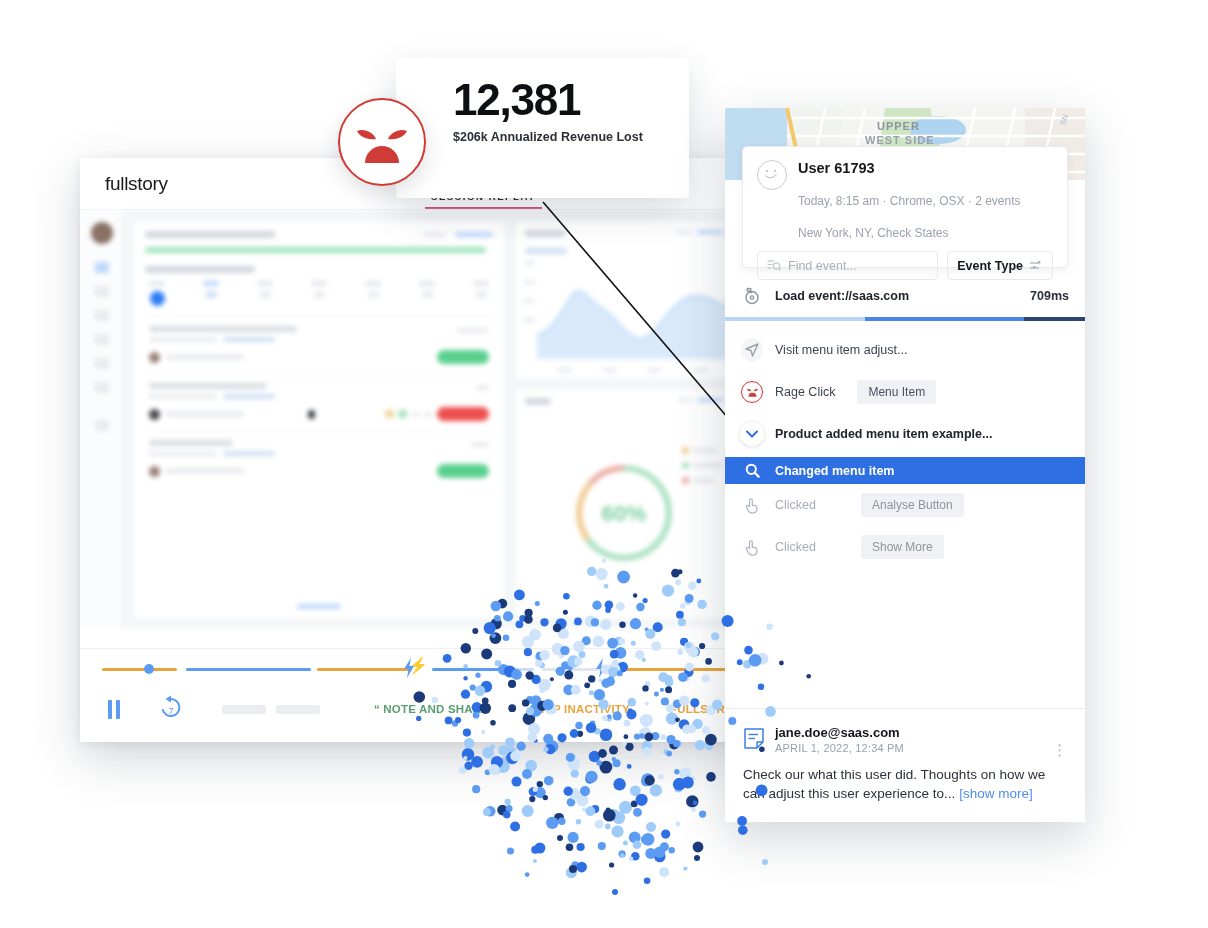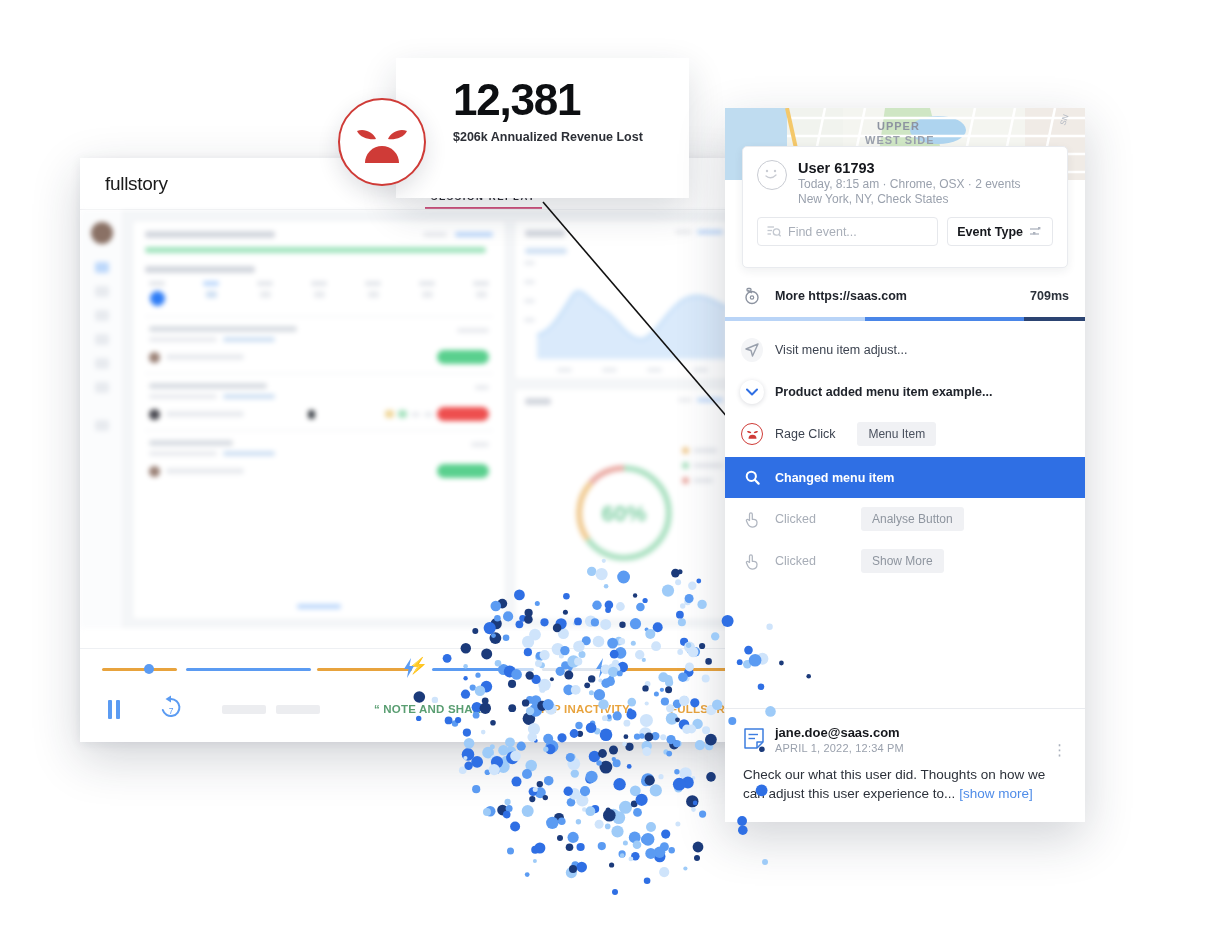--- a/index.html
+++ b/index.html
@@ -131,21 +131,21 @@
   }
   #map-strip { height: 72px; position:relative; overflow:hidden; background:#eaf0e2; }
   #user-card {
     position:absolute; left:17px; top:38px; right:17px; height: 122px;
     background:#fff; border:1px solid #e9ebef; border-radius:5px;
     box-shadow:0 3px 10px rgba(30,40,60,.07); padding:13px 14px; z-index:3;
   }
   #user-head { display:flex; gap:11px; }
   #user-avatar { width:30px;height:30px;border-radius:50%;border:1.6px solid #c9ccd3; position:relative; flex:none;}
   #user-name { font-size:14.5px; font-weight:700; color:#15171c; }
-  #user-meta1, #user-meta2 { font-size:12px; color:#9aa1ad; margin-top:1px; }
+  #user-meta1, #user-meta2 { font-size:12px; color:#9aa1ad; margin-top:18px; }
   #user-search-row { display:flex; gap:9px; margin-top:11px; }
   #find-event {
     flex:1; height:29px; border:1px solid #e6e8ec; border-radius:4px;
     display:flex; align-items:center; gap:7px; padding:0 9px;
   }
   #find-event-text { font-size:12.5px; color:#a9afb9; }
   #event-type-btn {
     height:29px; border:1px solid #e6e8ec; border-radius:4px;
     display:flex; align-items:center; gap:7px; padding:0 9px;
   }
@@ -528,66 +528,66 @@
 
       <div class="evt strong">
         <span class="evt-ico">
           <svg width="18" height="18" viewBox="0 0 18 18">
             <circle cx="9" cy="10.5" r="6" fill="none" stroke="#8c93a0" stroke-width="1.4"></circle>
             <path d="M5 3.5 L9 6" stroke="#8c93a0" stroke-width="1.4" fill="none"></path>
             <rect x="4" y="1.5" width="4" height="2.6" rx="1" fill="none" stroke="#8c93a0" stroke-width="1.3"></rect>
             <circle cx="9" cy="10.5" r="1.7" fill="none" stroke="#8c93a0" stroke-width="1.2"></circle>
           </svg>
         </span>
-        <span class="evt-label">More https://saas.com</span>
+        <span class="evt-label">Load event://saas.com</span>
         <span class="evt-right">709ms</span>
       </div>
       <div id="loadbar">
         <i style="width:39%;background:#b9d4f7;"></i>
         <i style="width:44%;background:#4a86e8;"></i>
         <i style="width:17%;background:#2c4472;"></i>
       </div>
 
       <div class="evt" style="margin-top:8px;">
         <span class="evt-ico">
           <span class="circ-bg">
             <svg width="14" height="14" viewBox="0 0 14 14">
                 <path d="M13 1 L1 6 L6 7.5 L7.5 13 Z" fill="none" stroke="#9aa1ad" stroke-width="1.4" stroke-linejoin="round"></path>
               </svg>
           </span>
         </span>
         <span class="evt-label">Visit menu item adjust...</span>
-      </div>
-
-      <div class="evt strong">
-        <span class="evt-ico">
-          <span id="prod-chev">
-            <svg width="12" height="8" viewBox="0 0 12 8">
-                <path d="M1 1.5 L6 6.5 L11 1.5" fill="none" stroke="#2f6fe4" stroke-width="2" stroke-linecap="round" stroke-linejoin="round"></path>
-              </svg>
-          </span>
-        </span>
-        <span class="evt-label">Product added menu item example...</span>
       </div>
 
       <div class="evt">
         <span class="evt-ico">
           <span id="rage-evt-ico">
             <svg width="15" height="15" viewBox="0 0 15 15">
               <path d="M2 4.5 C3.6 3.6 5.6 4.4 6.3 6 C5 6.4 2.7 6 2 4.5 Z" fill="#cf3b37"></path>
               <path d="M13 4.5 C11.4 3.6 9.4 4.4 8.7 6 C10 6.4 12.3 6 13 4.5 Z" fill="#cf3b37"></path>
               <path d="M3.5 11.8 A4 4 0 0 1 11.5 11.8 Z" fill="#cf3b37"></path>
             </svg>
           </span>
         </span>
         <span class="evt-label">Rage Click</span>
         <span class="evt-chip">Menu Item</span>
       </div>
 
-      <div class="evt sel" style="height:41px;margin-top:2px;">
+      <div class="evt strong">
+        <span class="evt-ico">
+          <span id="prod-chev">
+            <svg width="12" height="8" viewBox="0 0 12 8">
+                <path d="M1 1.5 L6 6.5 L11 1.5" fill="none" stroke="#2f6fe4" stroke-width="2" stroke-linecap="round" stroke-linejoin="round"></path>
+              </svg>
+          </span>
+        </span>
+        <span class="evt-label">Product added menu item example...</span>
+      </div>
+
+      <div class="evt sel" style="height:27px;margin-top:2px;">
         <span class="evt-ico">
           <svg width="15" height="15" viewBox="0 0 15 15">
               <circle cx="6.3" cy="6.3" r="4.6" fill="none" stroke="#fff" stroke-width="2"></circle>
               <line x1="9.8" y1="9.8" x2="13.6" y2="13.6" stroke="#fff" stroke-width="2.2" stroke-linecap="round"></line>
             </svg>
         </span>
         <span class="evt-label">Changed menu item</span>
       </div>
 
 

